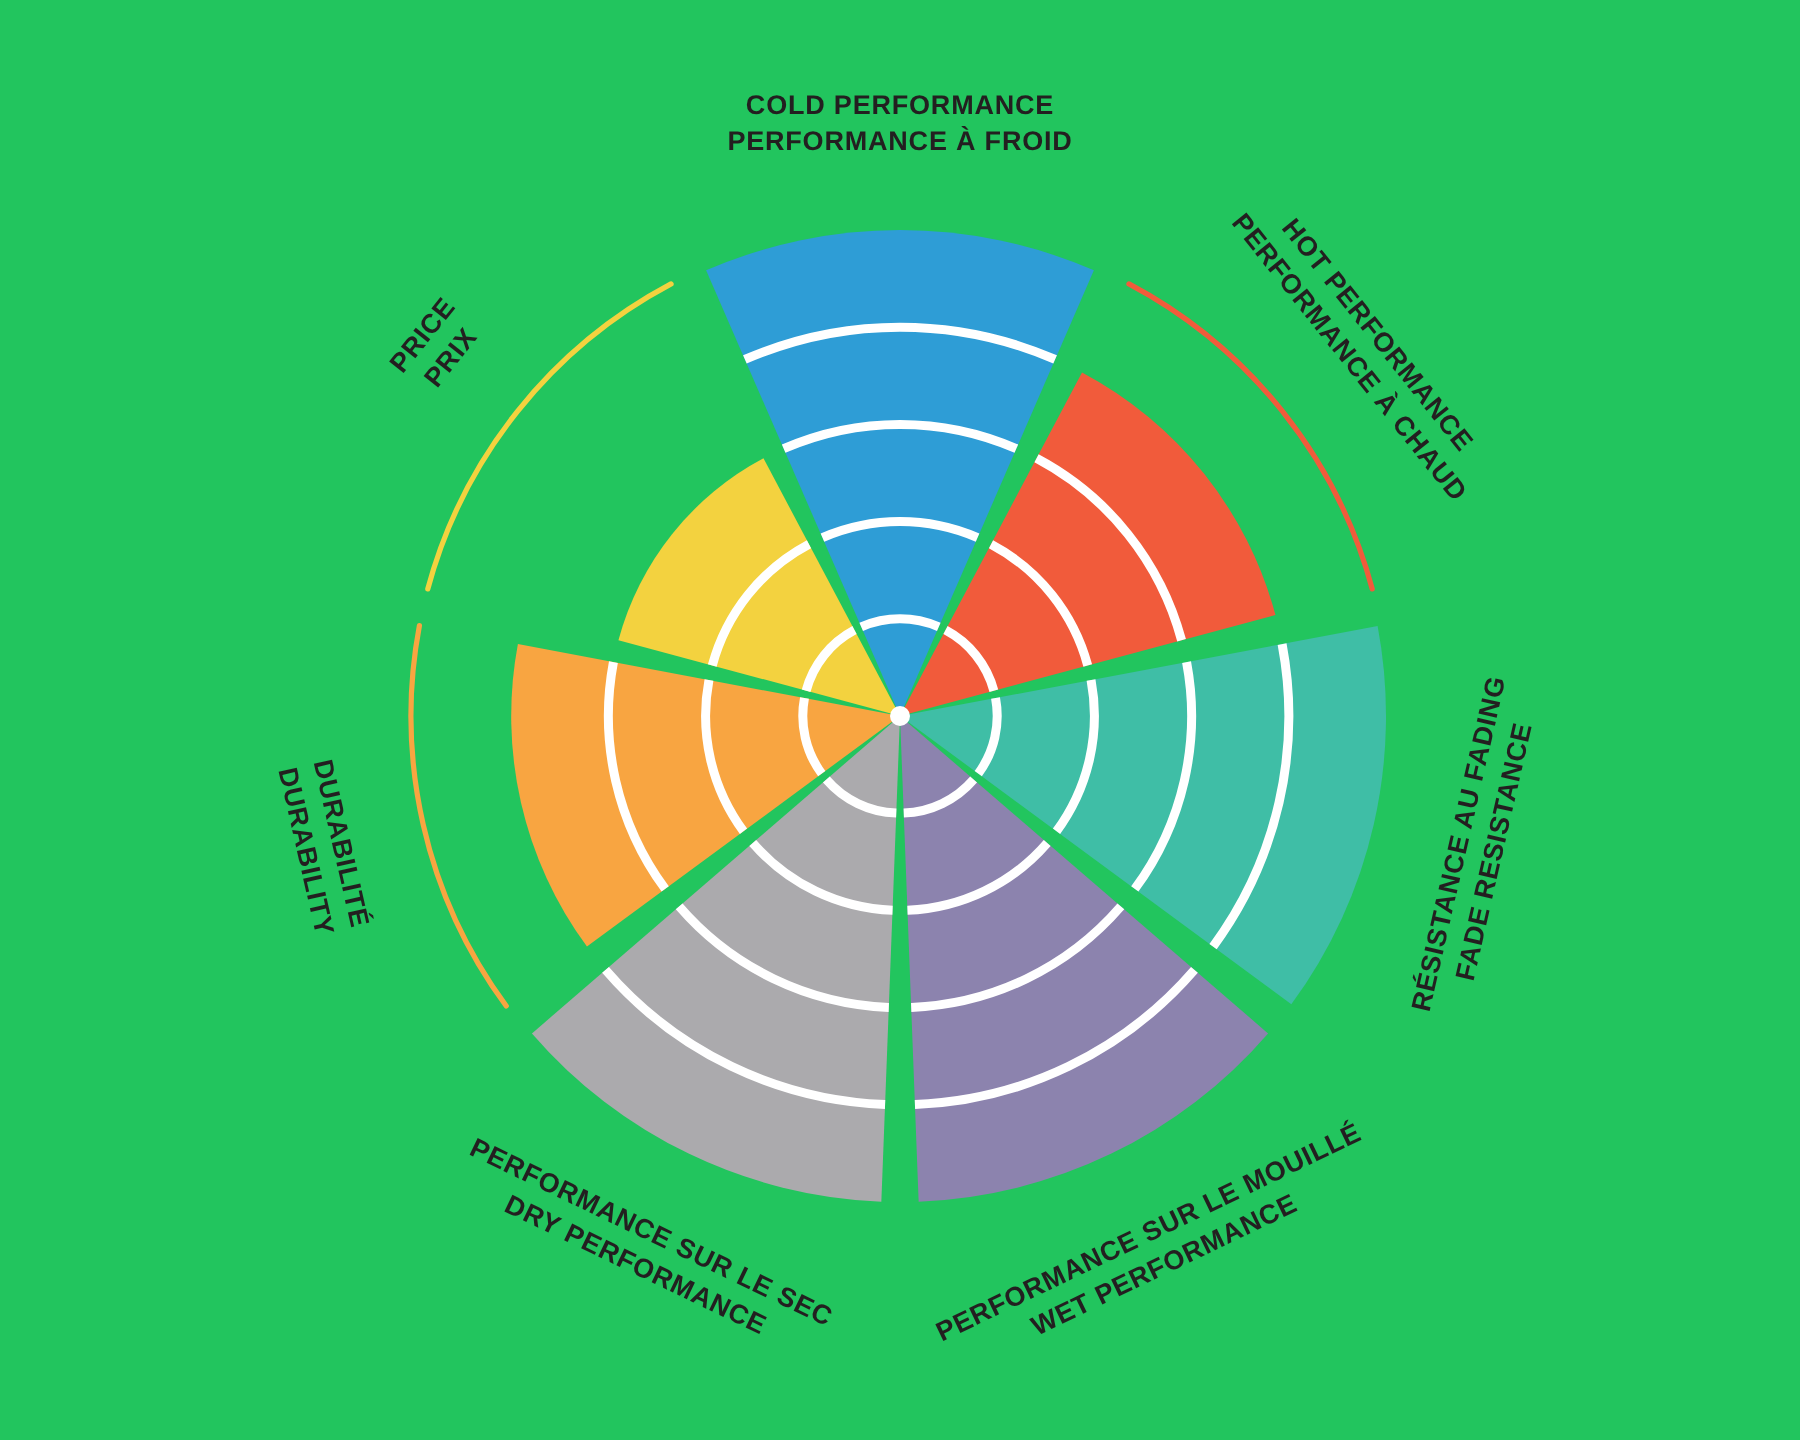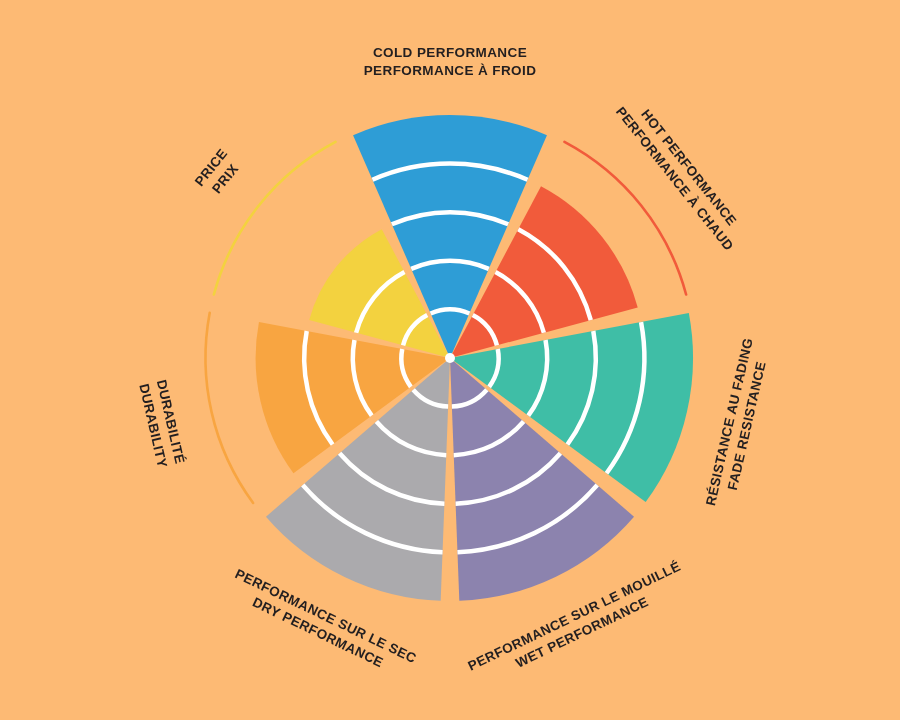--- a/index.html
+++ b/index.html
@@ -4,21 +4,21 @@
 <style>
   html, body {
     margin: 0;
     padding: 0;
     background: #ffffff;
   }
   .stage {
     position: relative;
     width: 900px;
     height: 720px;
-    background: #fdba74;
+    background: #22c55e;
     overflow: hidden;
   }
   svg.wheel {
     position: absolute;
     left: 0;
     top: 0;
   }
   svg.wheel text {
     font-family: "Liberation Sans", "DejaVu Sans", sans-serif;
     font-weight: bold;

